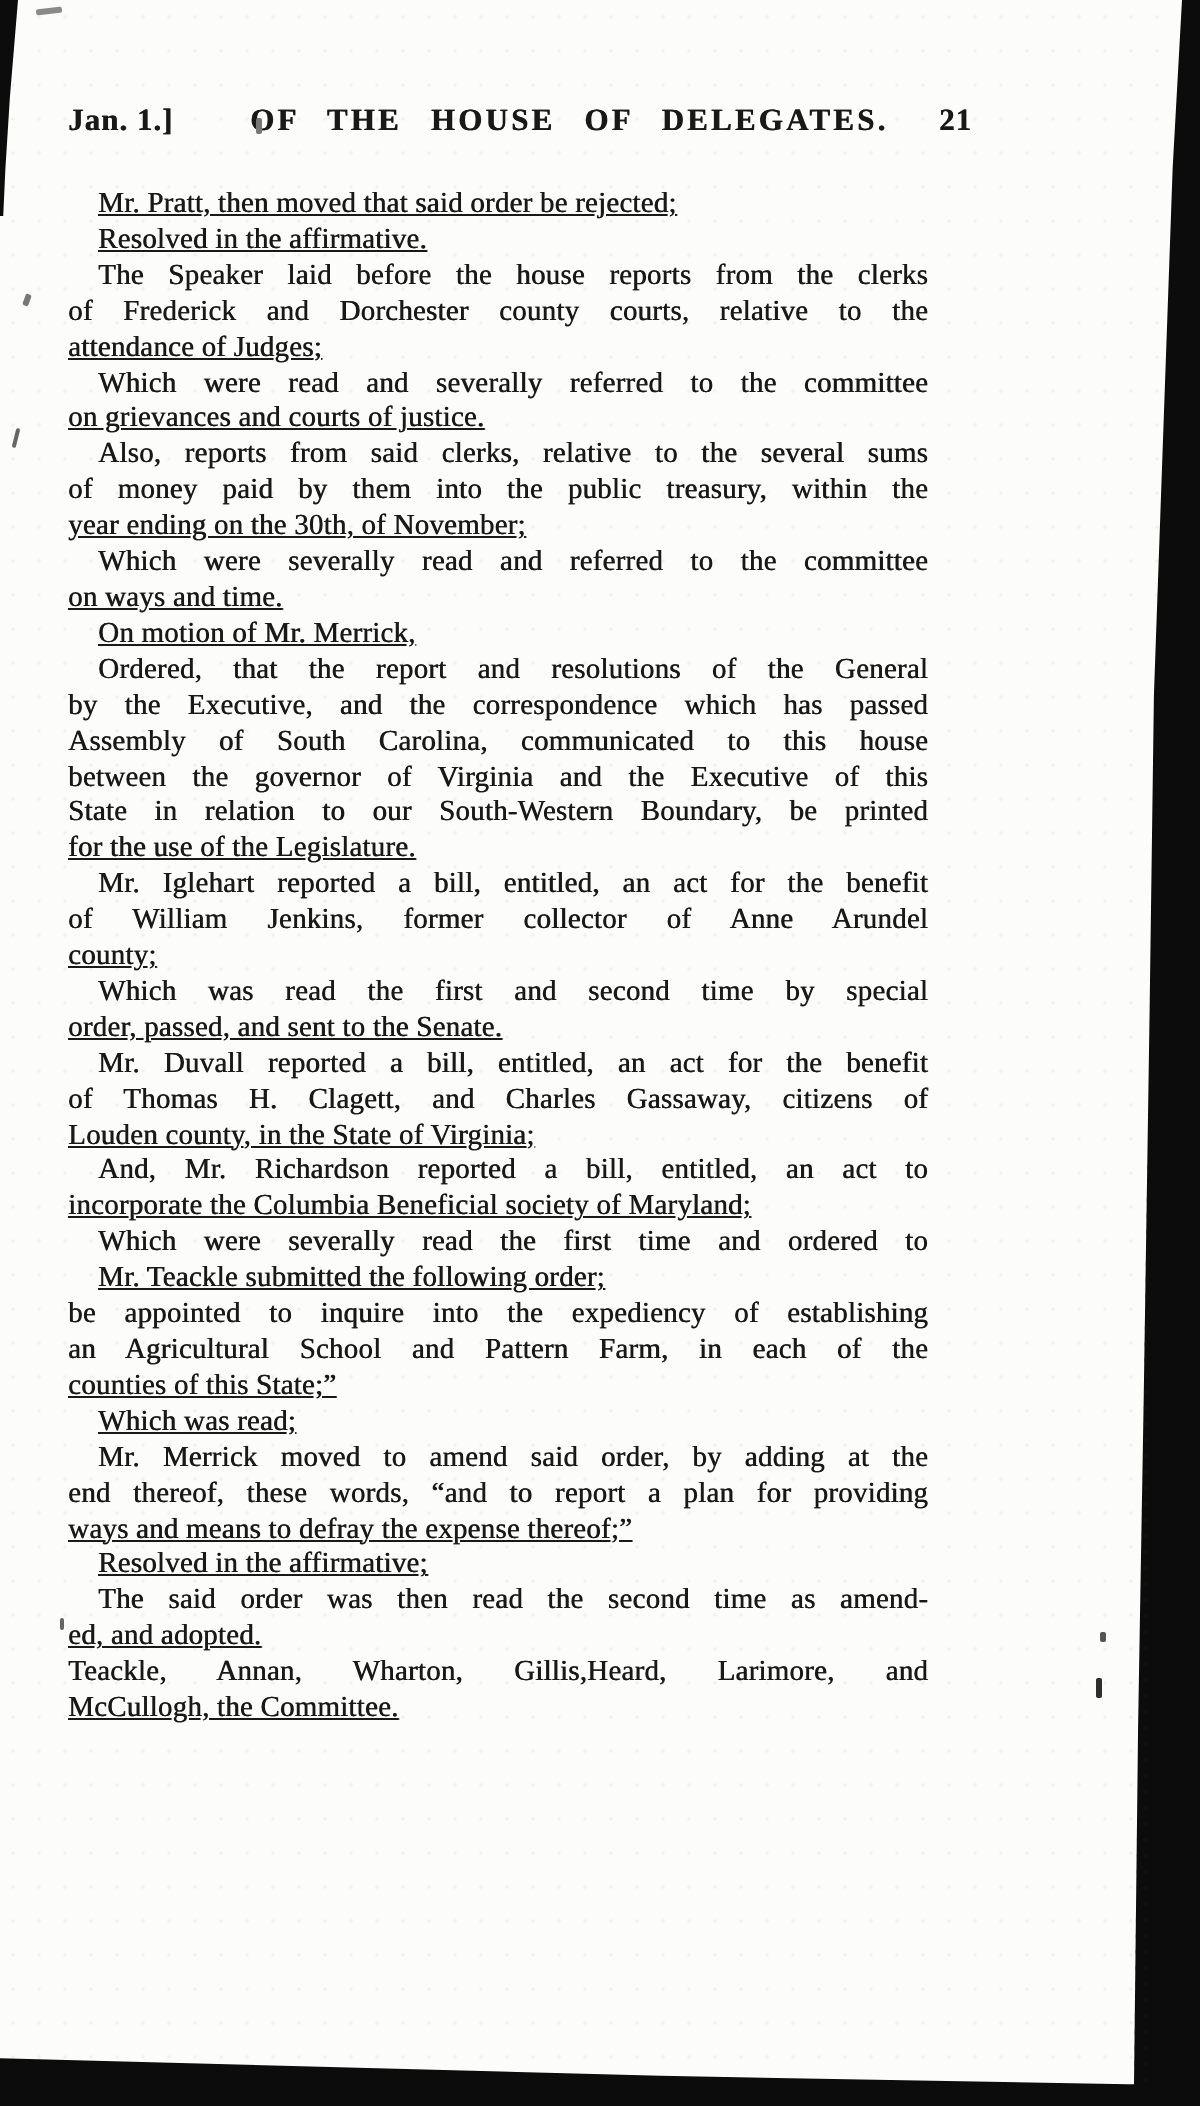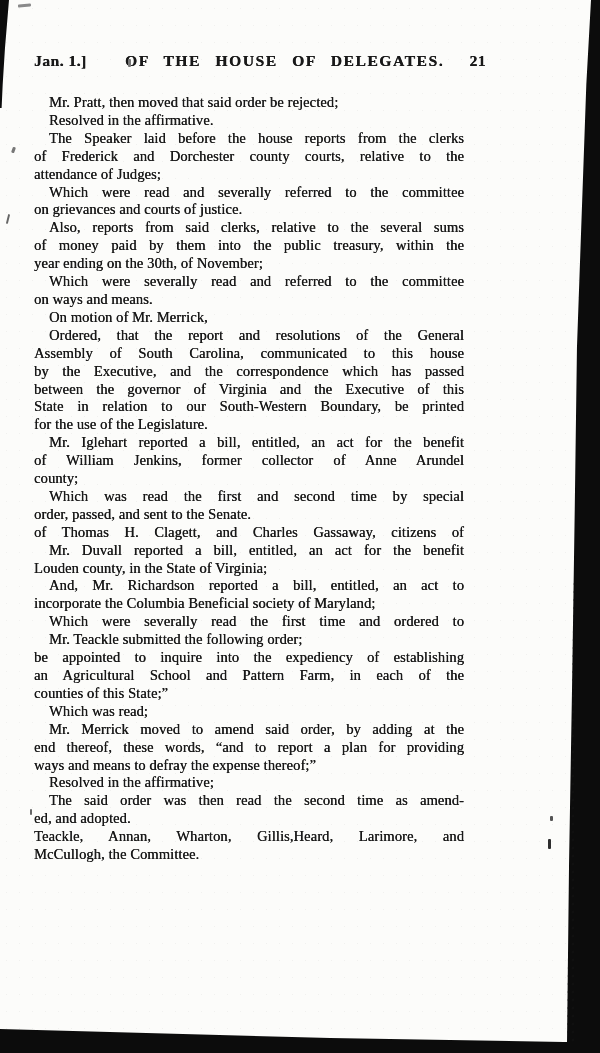--- a/index.html
+++ b/index.html
@@ -50,21 +50,21 @@
   .line {
     font-size: 14.5px;
     line-height: 17.9px;
     letter-spacing: 0.1px;
     text-align: justify;
     text-align-last: justify;
     text-shadow: 0.28px 0 0 currentColor;
     white-space: normal;
   }
   .line.indent { padding-left: 15px; }
-  .line.last { text-align: center; text-align-last: left; }
+  .line.last { text-align: center; text-align-last: left; text-decoration: underline; }
   
   .scan-bar-right {
     position: absolute;
     top: 0; right: 0;
     width: 36px; height: 1053px;
     background: var(--scan-black);
     clip-path: polygon(75% 0, 100% 0, 100% 100%, 8% 100%, 14% 82%, 22% 66%, 30% 48%, 36% 33%, 62% 8%);
   }
   .scan-bar-right::before {
     content: "";
@@ -113,35 +113,35 @@
       <div class="line indent last">Resolved in the affirmative.</div>
       <div class="line indent">The Speaker laid before the house reports from the clerks</div>
       <div class="line">of Frederick and Dorchester county courts, relative to the</div>
       <div class="line last">attendance of Judges;</div>
       <div class="line indent">Which were read and severally referred to the committee</div>
       <div class="line last">on grievances and courts of justice.</div>
       <div class="line indent">Also, reports from said clerks, relative to the several sums</div>
       <div class="line">of money paid by them into the public treasury, within the</div>
       <div class="line last">year ending on the 30th, of November;</div>
       <div class="line indent">Which were severally read and referred to the committee</div>
-      <div class="line last">on ways and means.</div>
+      <div class="line last">on ways and time.</div>
       <div class="line indent last">On motion of Mr. Merrick,</div>
       <div class="line indent">Ordered, that the report and resolutions of the General</div>
+      <div class="line">by the Executive, and the correspondence which has passed</div>
       <div class="line">Assembly of South Carolina, communicated to this house</div>
-      <div class="line">by the Executive, and the correspondence which has passed</div>
       <div class="line">between the governor of Virginia and the Executive of this</div>
       <div class="line">State in relation to our South-Western Boundary, be printed</div>
       <div class="line last">for the use of the Legislature.</div>
       <div class="line indent">Mr. Iglehart reported a bill, entitled, an act for the benefit</div>
       <div class="line">of William Jenkins, former collector of Anne Arundel</div>
       <div class="line last">county;</div>
       <div class="line indent">Which was read the first and second time by special</div>
       <div class="line last">order, passed, and sent to the Senate.</div>
+      <div class="line indent">Mr. Duvall reported a bill, entitled, an act for the benefit</div>
       <div class="line">of Thomas H. Clagett, and Charles Gassaway, citizens of</div>
-      <div class="line indent">Mr. Duvall reported a bill, entitled, an act for the benefit</div>
       <div class="line last">Louden county, in the State of Virginia;</div>
       <div class="line indent">And, Mr. Richardson reported a bill, entitled, an act to</div>
       <div class="line last">incorporate the Columbia Beneficial society of Maryland;</div>
       <div class="line indent">Which were severally read the first time and ordered to</div>
       <div class="line indent last">Mr. Teackle submitted the following order;</div>
       <div class="line">be appointed to inquire into the expediency of establishing</div>
       <div class="line">an Agricultural School and Pattern Farm, in each of the</div>
       <div class="line last">counties of this State;”</div>
       <div class="line indent last">Which was read;</div>
       <div class="line indent">Mr. Merrick moved to amend said order, by adding at the</div>

